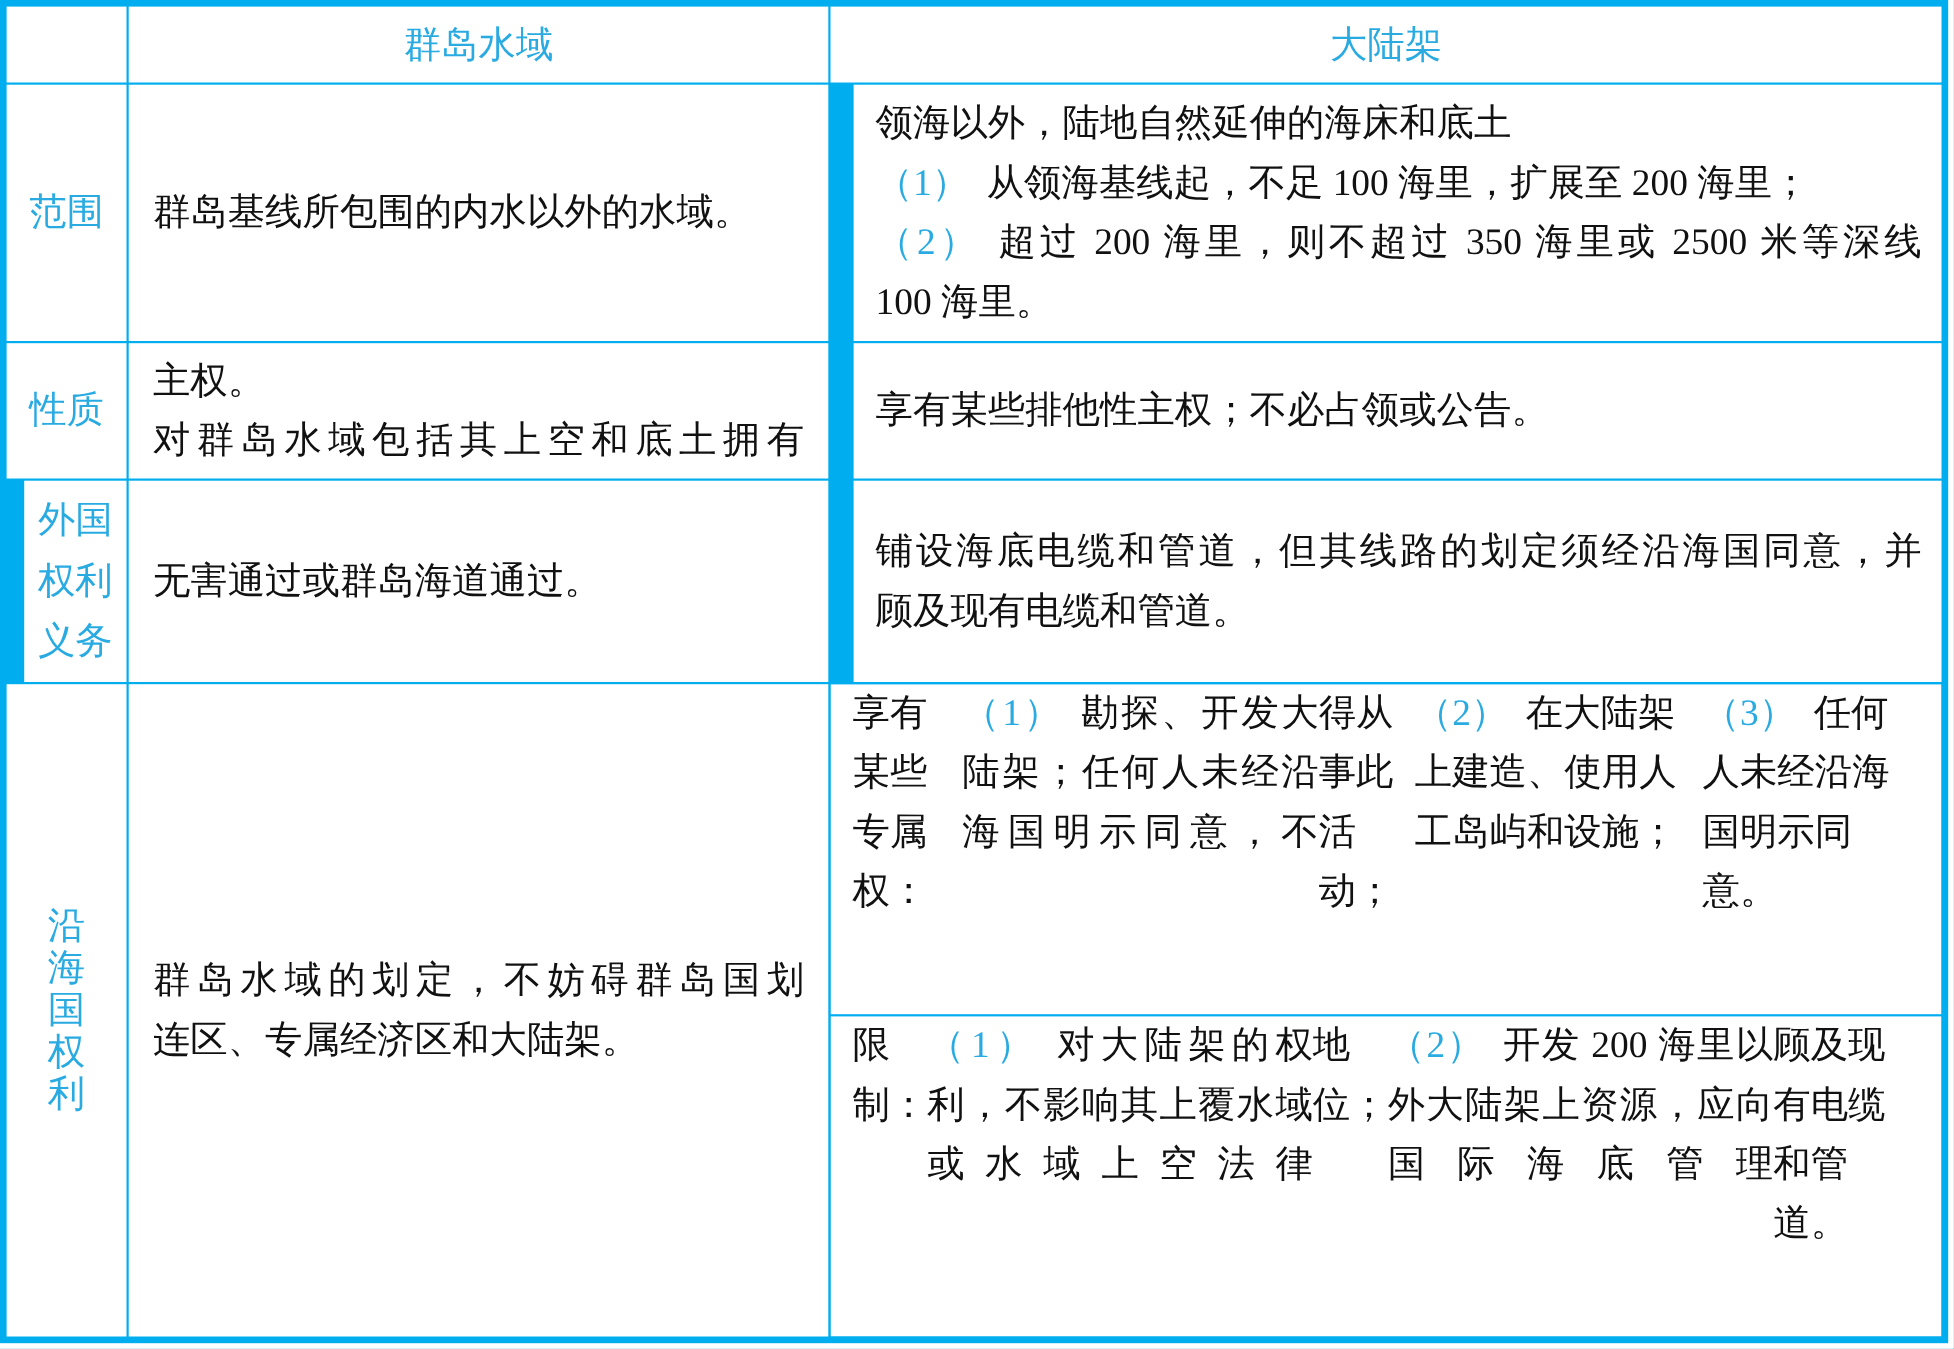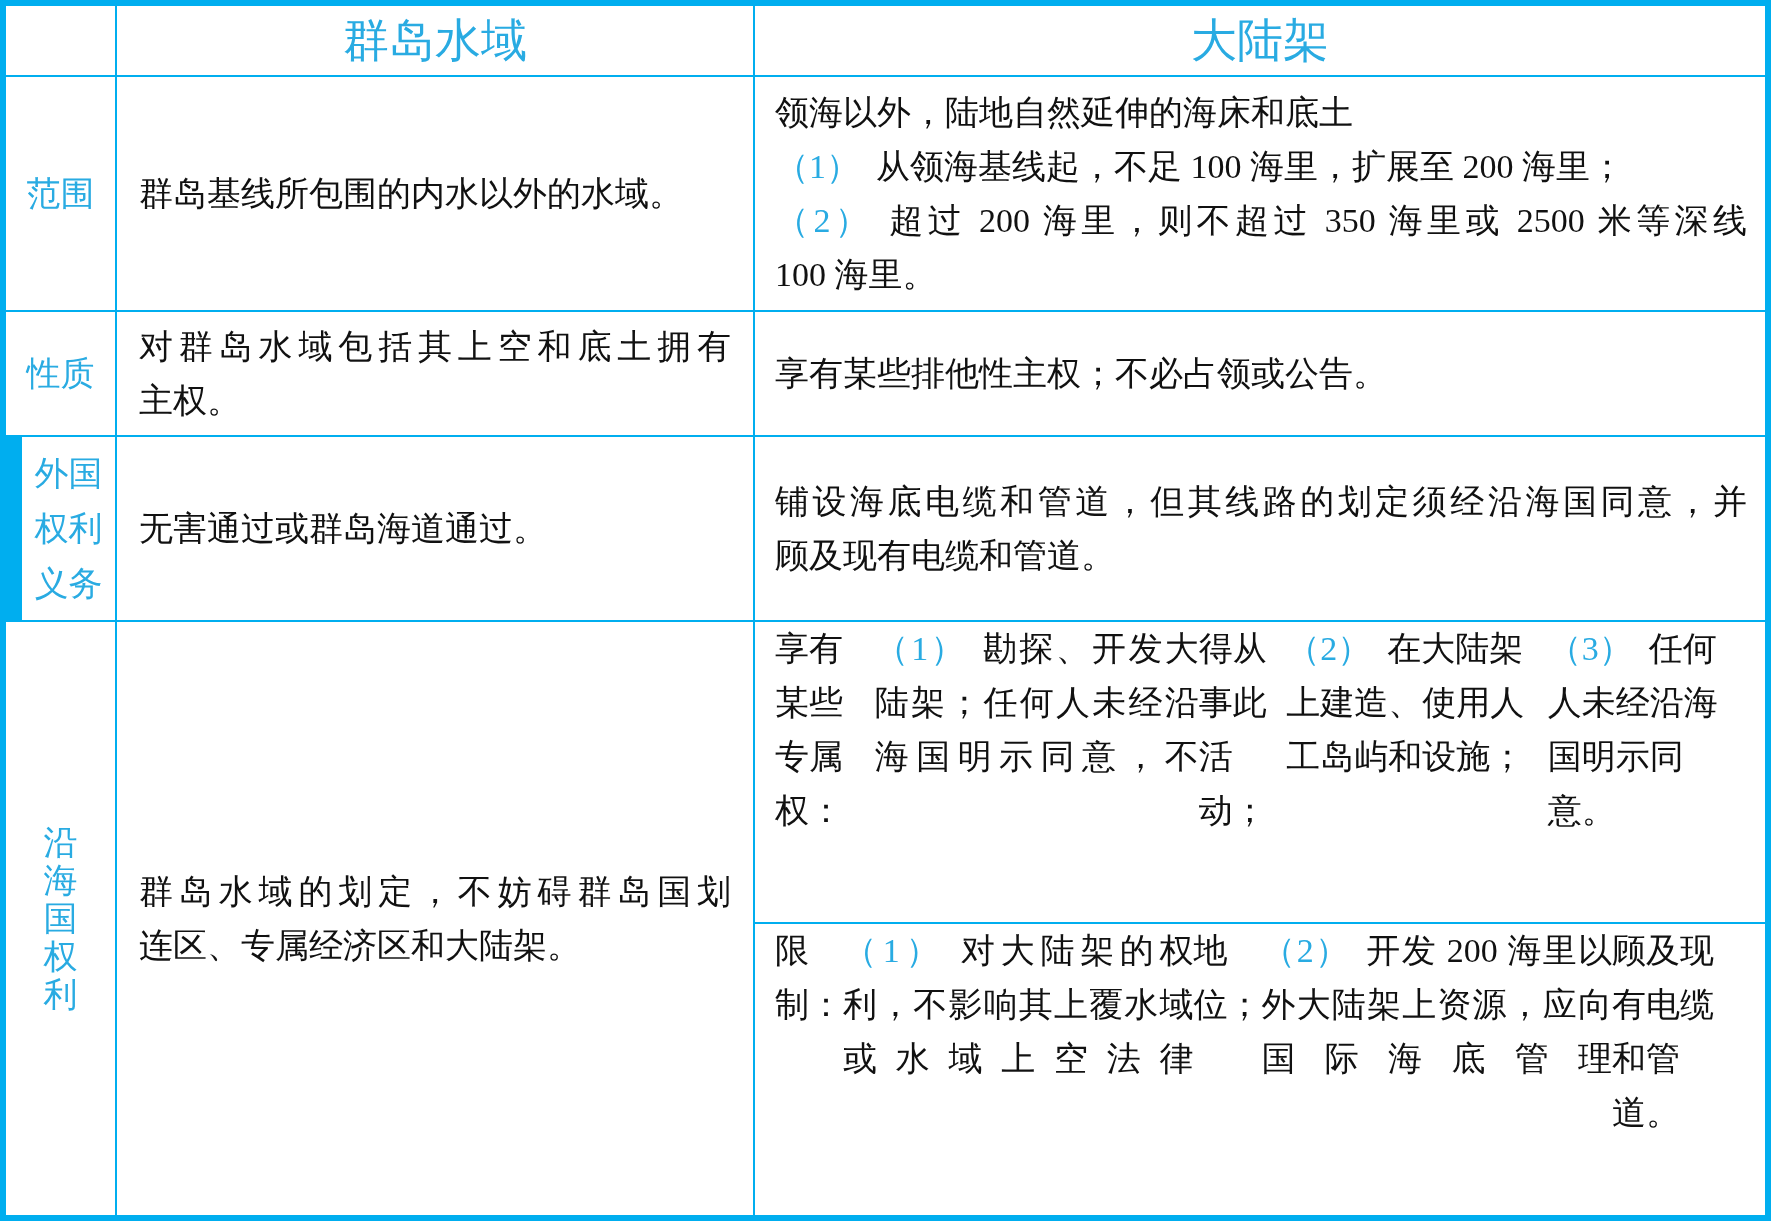--- a/index.html
+++ b/index.html
@@ -27,32 +27,32 @@
   .cell{
     background:#ffffff;
     box-sizing:border-box;
     display:flex;flex-direction:column;justify-content:center;
     overflow:hidden;
     font-size:34px;
   }
   .head-cell{
     align-items:center;
     color:var(--accent);
-    font-size:46px;
+    font-size:34px;
   }
   .label-cell{
     align-items:center;
     color:var(--accent);
     white-space:pre-line;
     line-height:54px;
   }
   .label-foreign{line-height:55px;margin-left:16px;}
   .label-coastal{line-height:38px;}
   .aw-cell{padding:0 22px;}
-  .cs-cell{padding:0 18px 0 20px;}
+  .cs-cell{padding:0 18px 0 20px;margin-left:21px;}
   .line{line-height:54px;text-align:left;}
   .jline{
     text-align:justify;
     text-align-last:justify;
     text-justify:inter-ideograph;
   }
   .marker{color:var(--accent);margin-right:16px;}
   
   .split{
     background:var(--border);
@@ -92,22 +92,22 @@
       <span class="marker">（1）</span><span>从领海基线起，不足 100 海里，扩展至 200 海里；</span>
     </div>
     <div class="line jline">
       <span class="marker">（2）</span><span>超过 200 海里，则不超过 350 海里或 2500 米等深线</span>
     </div>
     <div class="line">100 海里。</div>
   </div>
 
   <div class="cell label-cell">性质</div>
   <div class="cell aw-cell">
+    <div class="line">主权。</div>
     <div class="line jline">对群岛水域包括其上空和底土拥有</div>
-    <div class="line">主权。</div>
   </div>
   <div class="cell cs-cell">
     <div class="line">享有某些排他性主权；不必占领或公告。</div>
   </div>
 
   <div class="cell label-cell label-foreign">外国
 权利
 义务</div>
   <div class="cell aw-cell">
     <div class="line">无害通过或群岛海道通过。</div>

